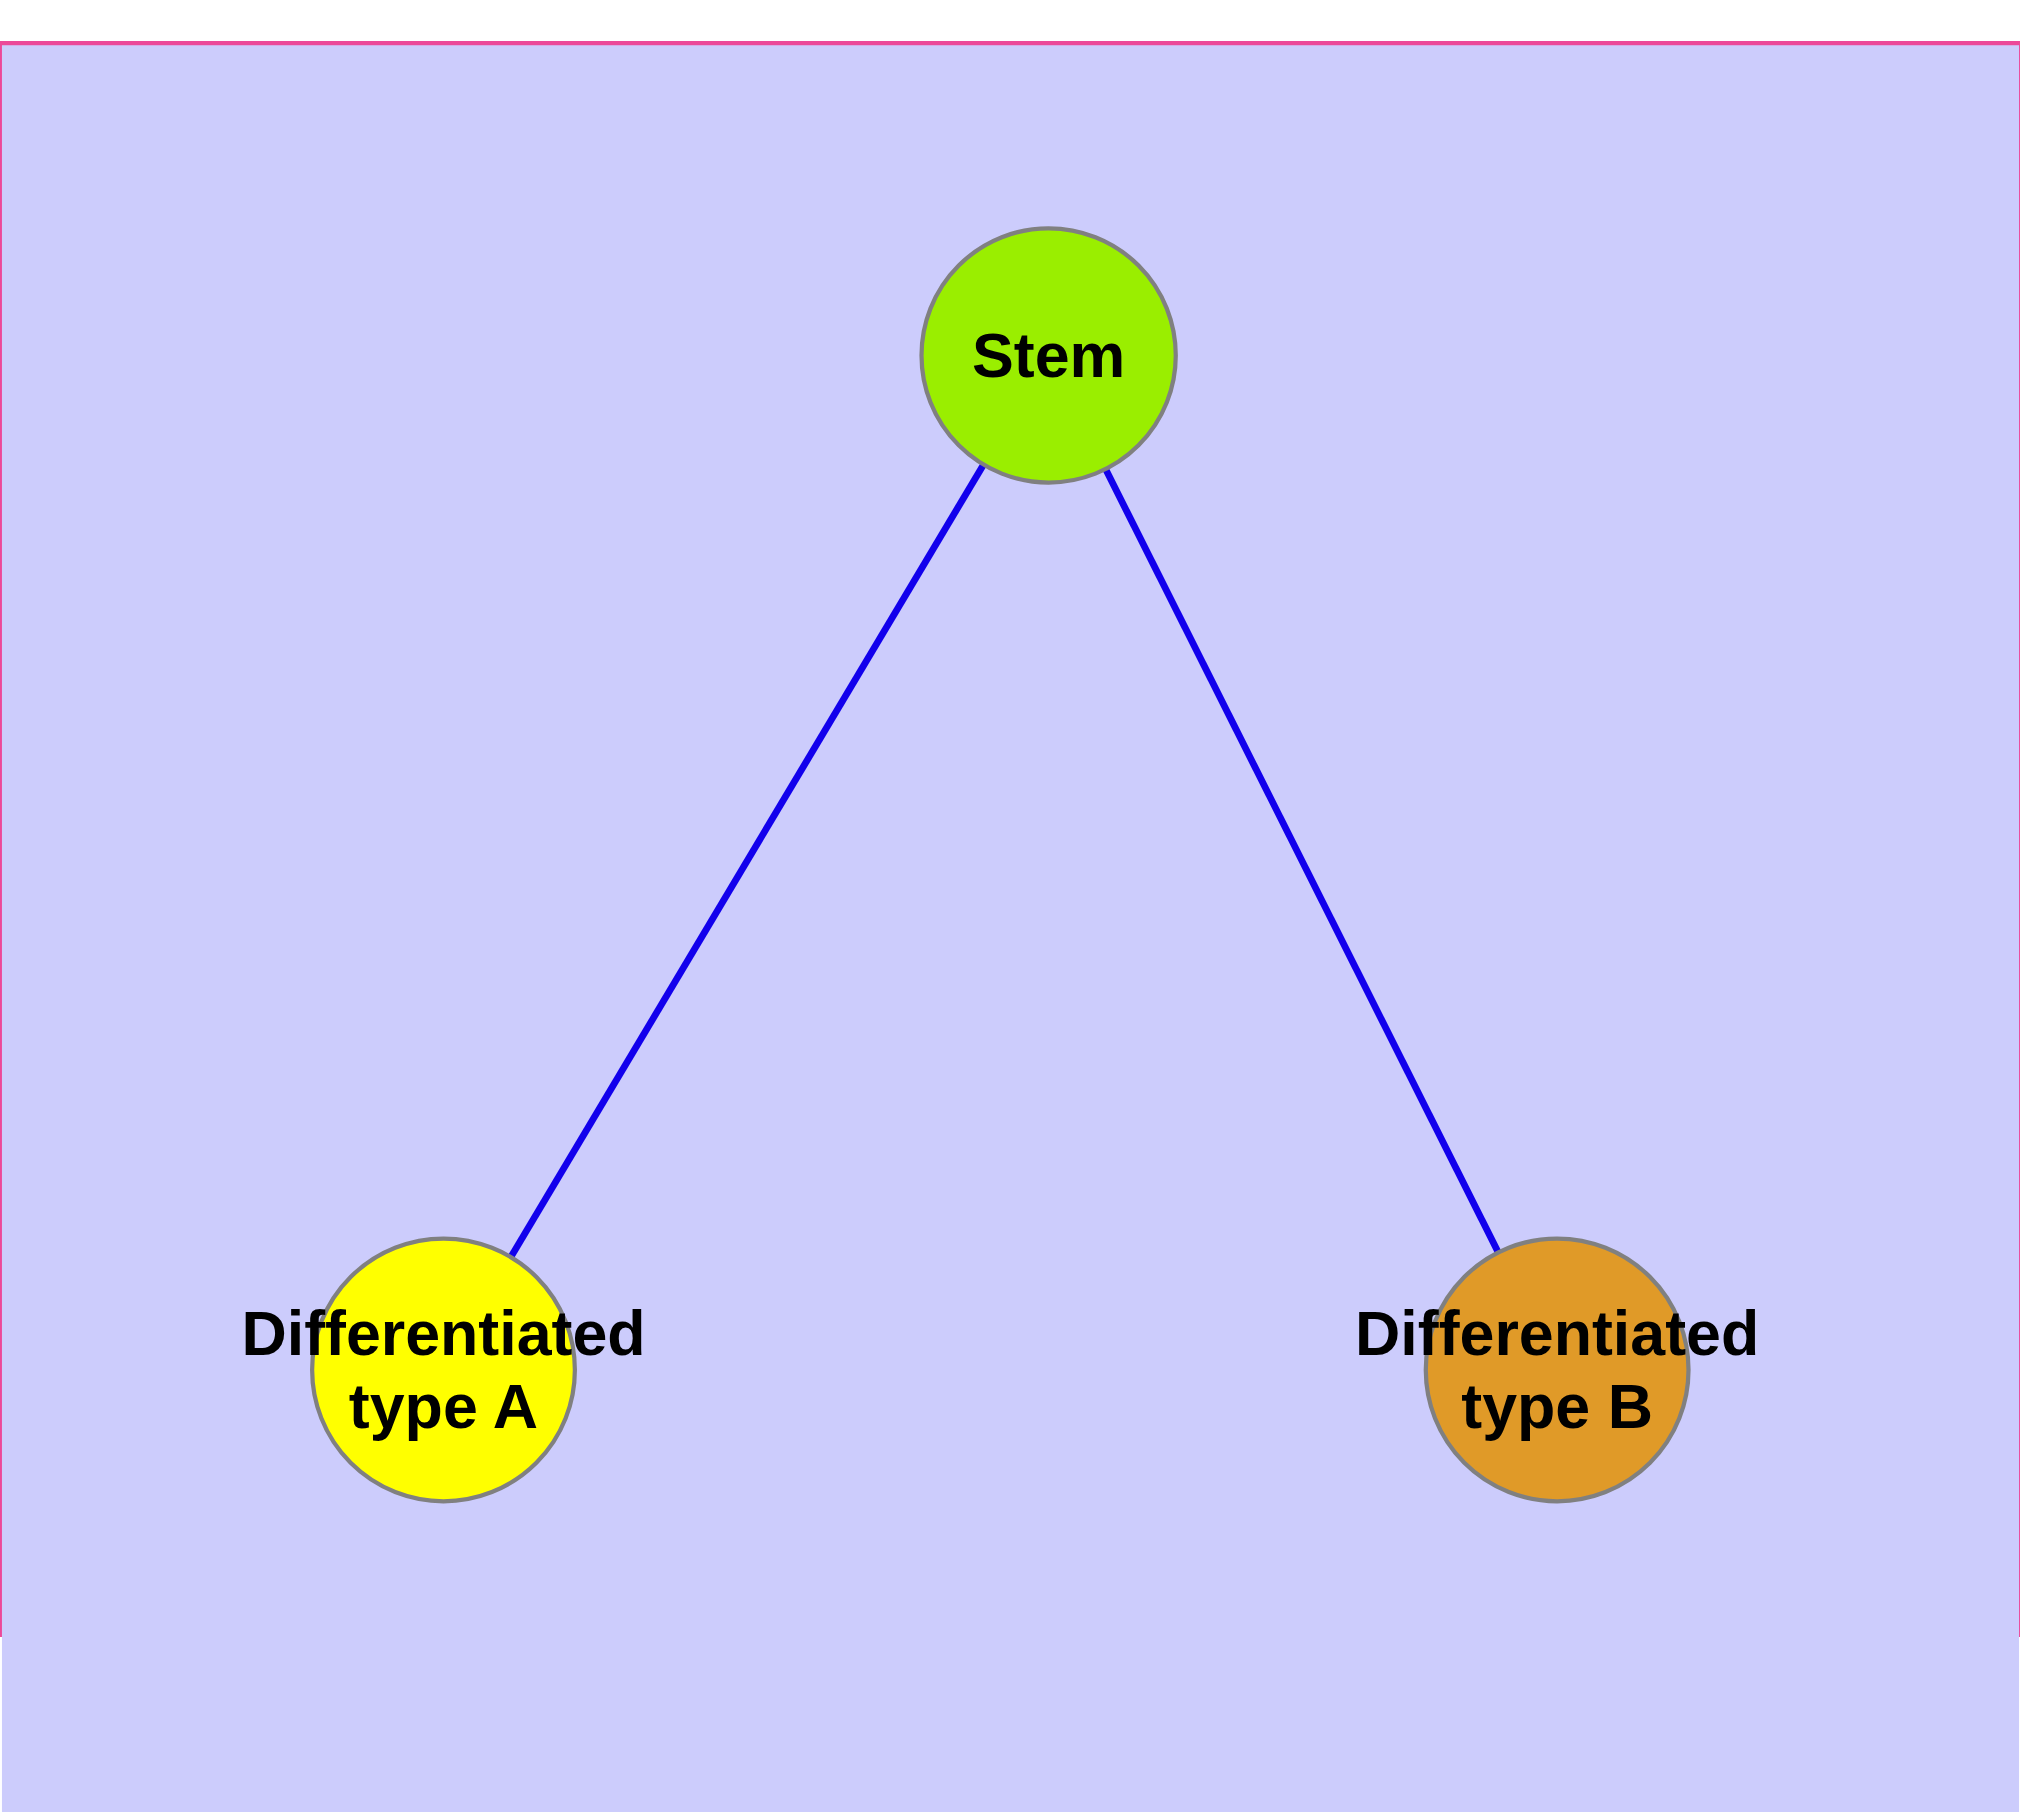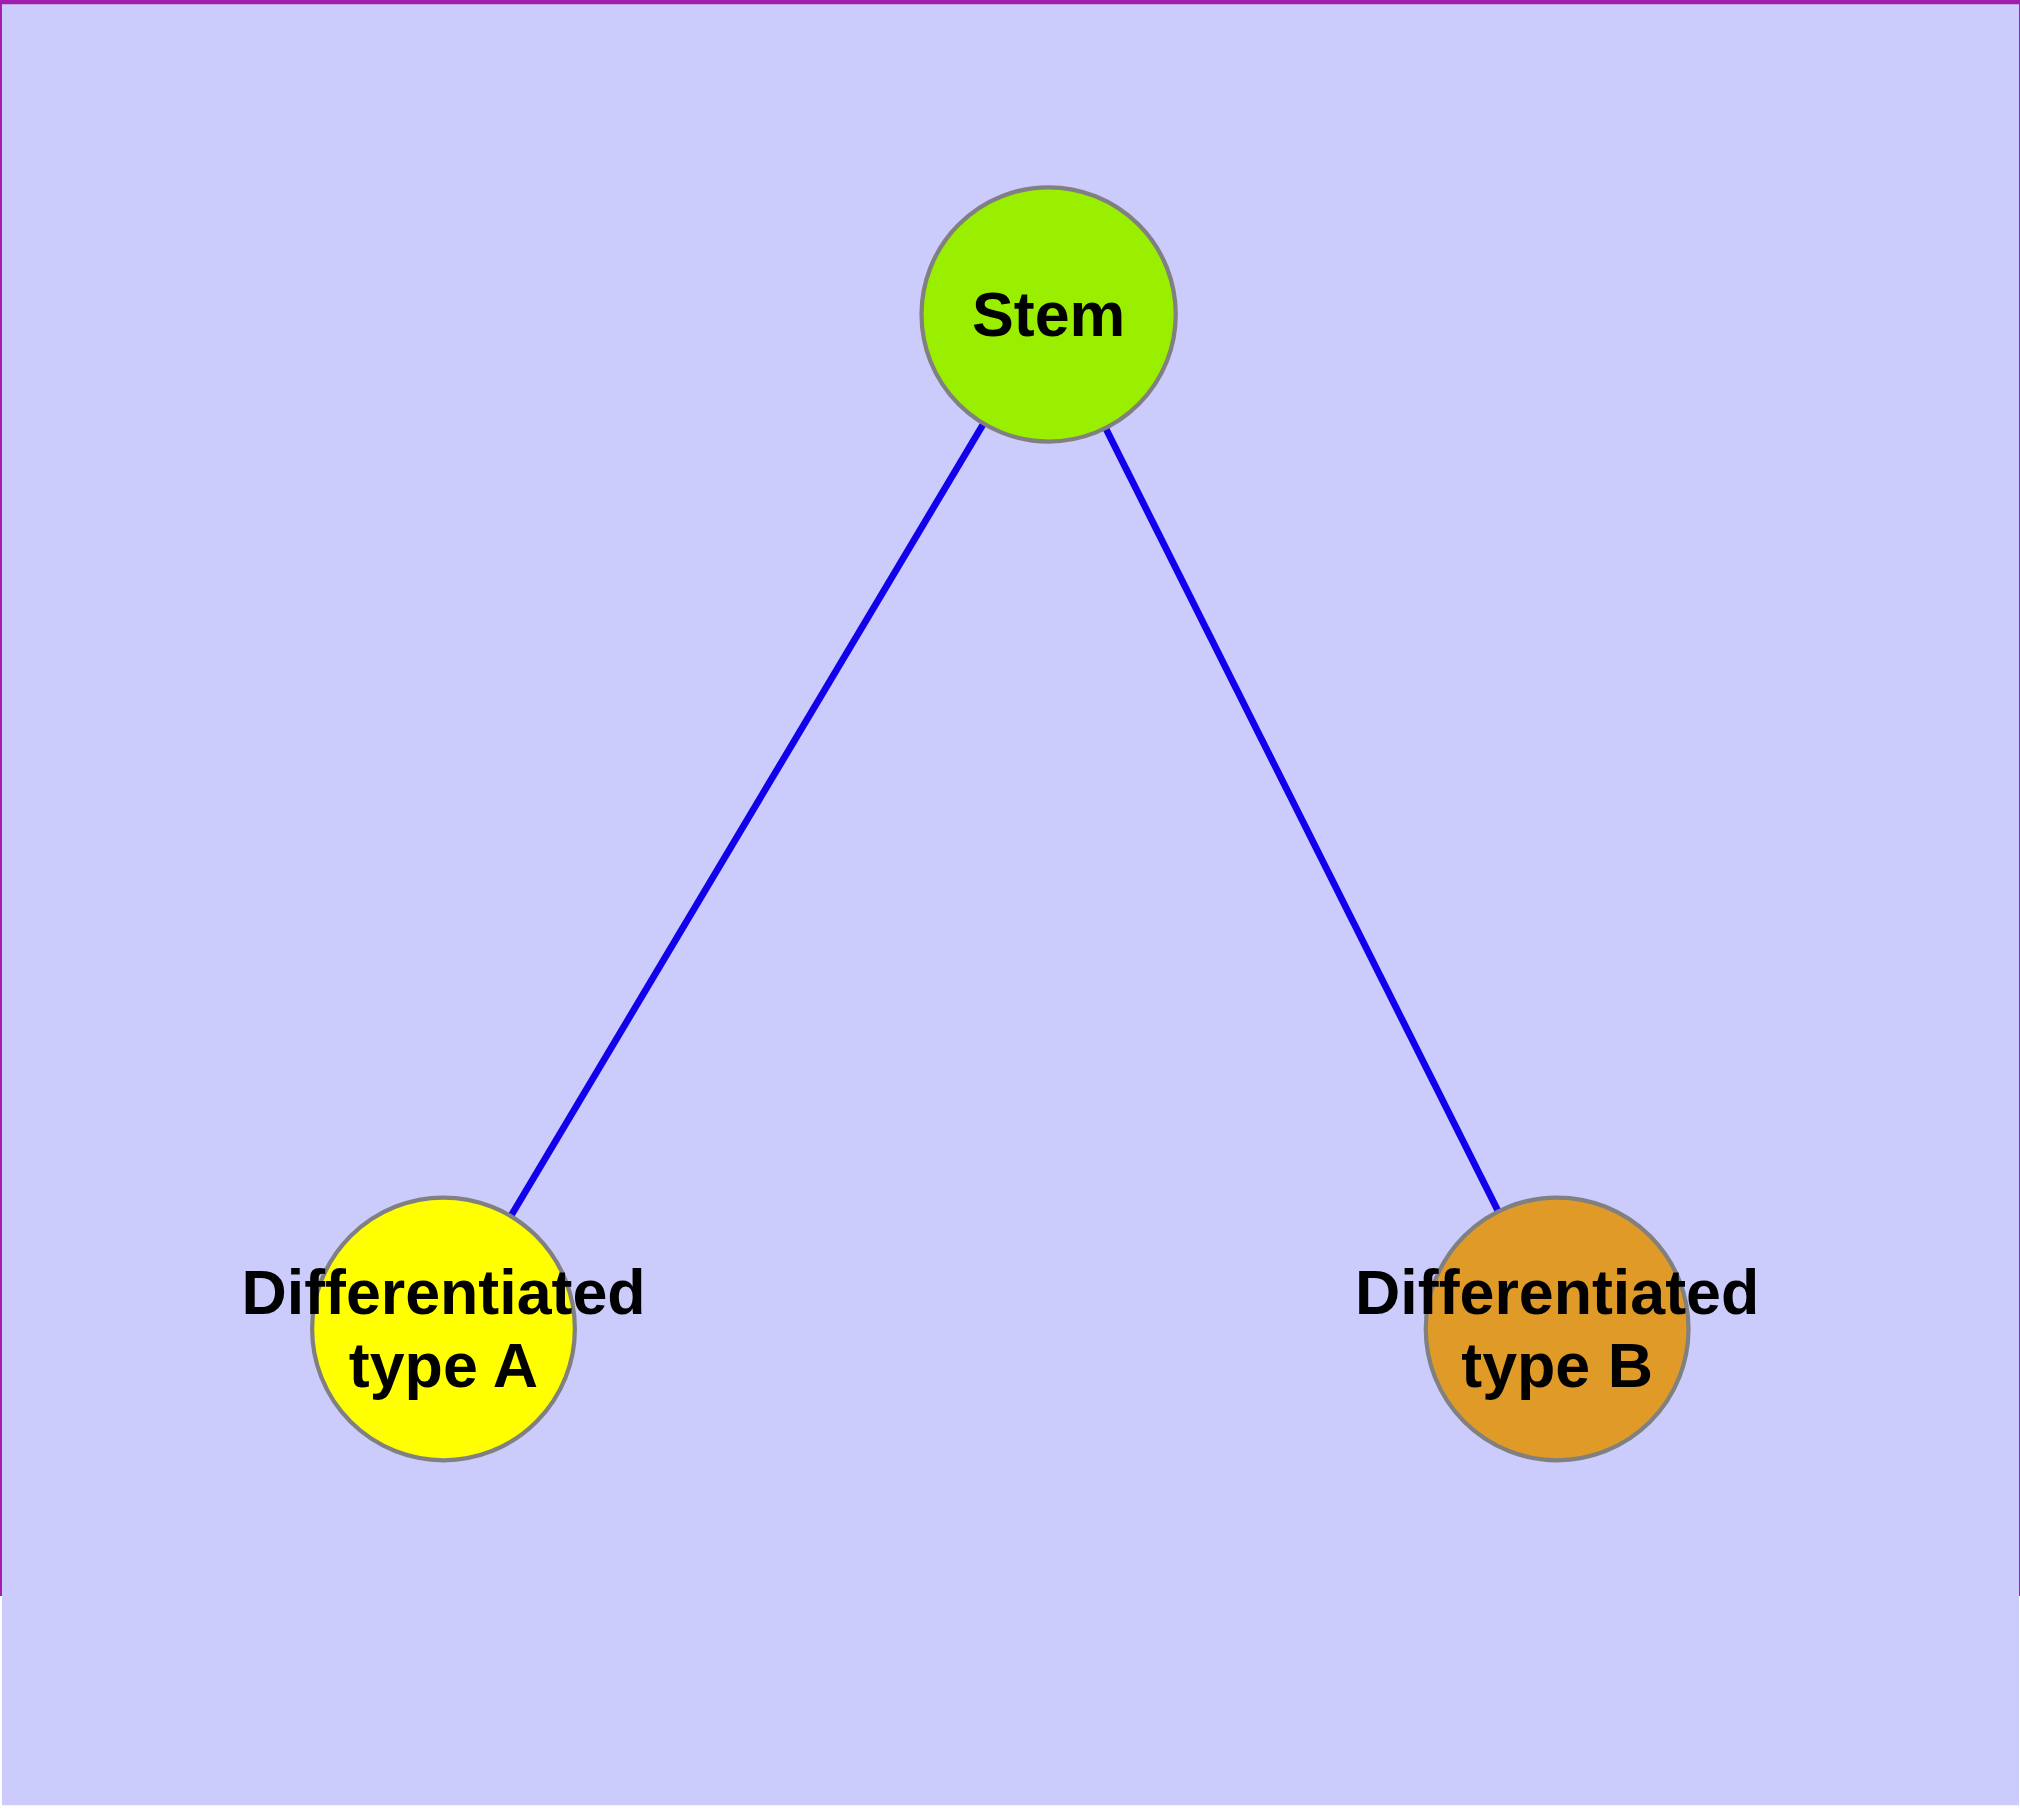--- a/index.html
+++ b/index.html
@@ -31,21 +31,21 @@
   .node-label-text {
     font-family: "Liberation Sans", sans-serif;
     font-weight: bold;
     fill: #000000;
     stroke: none;
   }
 </style>
 </head>
 <body style="width: 2021px; height: 1812px;">
 
-<div id="graph-root" style="width: 2021px; height: 1596px; background: #a21caf;">
+<div id="graph-root" style="width: 2021px; height: 1596px; background: #ec4899; margin-top: 41px;">
   <svg id="graph-canvas" viewBox="0 0 2384 2138" xmlns="http://www.w3.org/2000/svg" width="2021" height="1812">
     <rect id="bg-rect" x="2" y="5" width="2380" height="2125" fill="#ccccfc"></rect>
     <g id="edges-layer">
         <line x1="1162.2073680236024" y1="496.3876477251373" x2="600.3540234824387" y2="1438.3182547500292" stroke="#1200ec" stroke-width="8" stroke-linecap="butt"></line>
         <line x1="1302.4240001657786" y1="501.520880330728" x2="1769.3354518833387" y2="1433.0092265072608" stroke="#1200ec" stroke-width="8" stroke-linecap="butt"></line>
       </g>
     <g id="nodes-layer">
         <circle cx="1237" cy="371" r="150" fill="#9aee00" stroke="#808080" stroke-width="5"></circle>
         <circle cx="523" cy="1568" r="155" fill="#ffff00" stroke="#808080" stroke-width="5"></circle>
         <circle cx="1837" cy="1568" r="155" fill="#e09a28" stroke="#808080" stroke-width="5"></circle>

